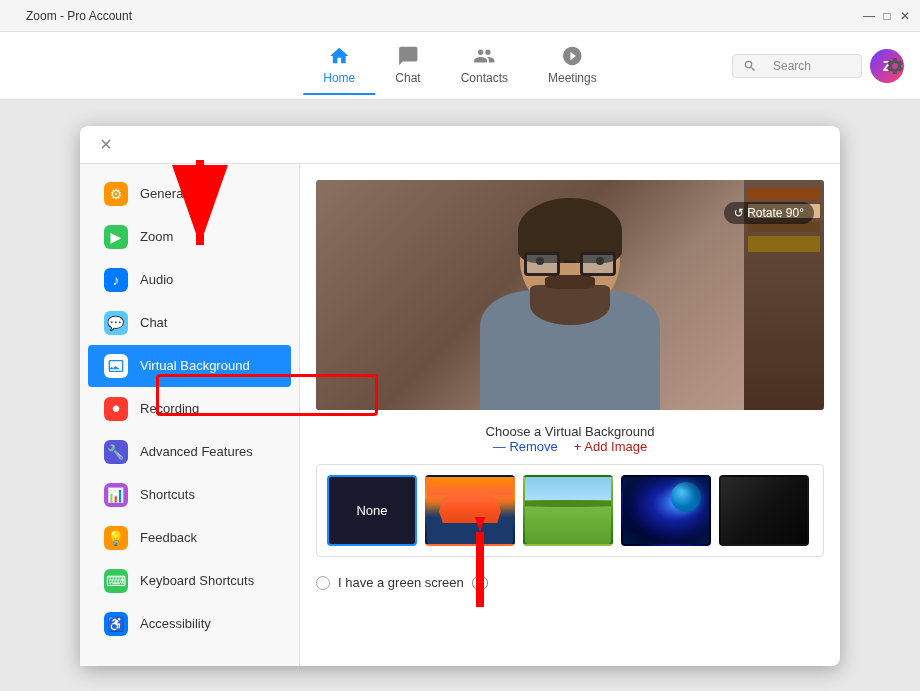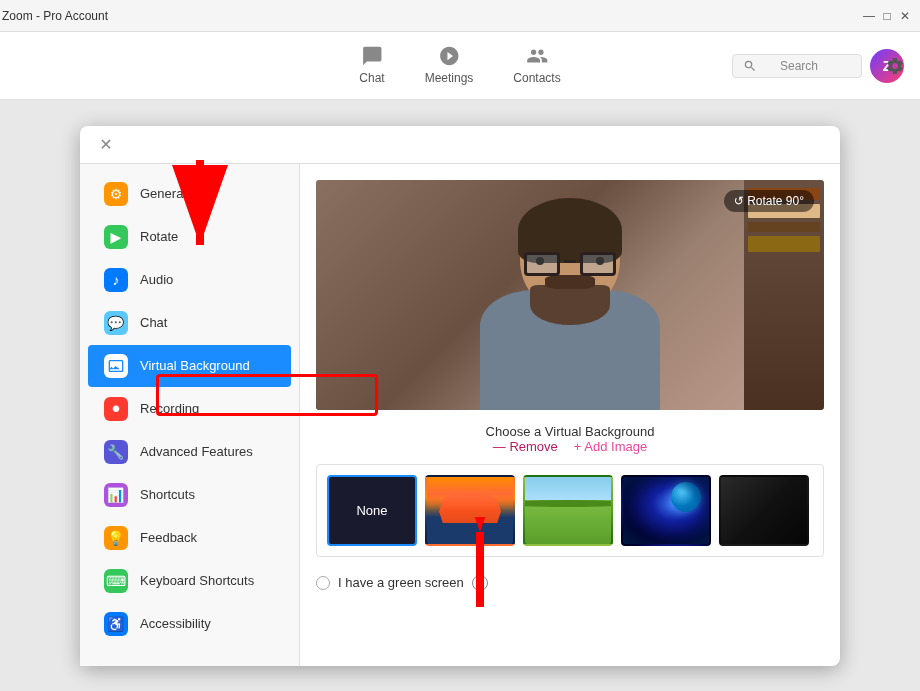--- a/index.html
+++ b/index.html
@@ -4,21 +4,21 @@
   <style>
     * { box-sizing: border-box; margin: 0; padding: 0; }
     body { font-family: 'Segoe UI', Arial, sans-serif; background: #f0f0f0; width: 920px; height: 691px; overflow: hidden; }
 
     
     .titlebar {
       background: #f5f5f5;
       height: 32px;
       display: flex;
       align-items: center;
-      padding: 0 2px;
+      padding: 0 26px;
       border-bottom: 1px solid #ddd;
       position: relative;
     }
     .titlebar-title { font-size: 12px; color: #333; flex: 1; }
     .titlebar-controls { display: flex; gap: 4px; position: absolute; right: 8px; top: 50%; transform: translateY(-50%); }
     .titlebar-btn { width: 14px; height: 14px; border: none; background: none; cursor: pointer; font-size: 12px; color: #555; display: flex; align-items: center; justify-content: center; }
 
     
     .navbar {
       background: white;
@@ -55,21 +55,21 @@
       align-items: center;
       gap: 8px;
     }
     .search-box {
       display: flex;
       align-items: center;
       background: #f5f5f5;
       border: 1px solid #ddd;
       border-radius: 4px;
       padding: 4px 10px;
-      gap: 23px;
+      gap: 16px;
       width: 130px;
     }
     .search-box span { font-size: 12px; color: #888; }
     .avatar {
       width: 34px;
       height: 34px;
       border-radius: 50%;
       background: linear-gradient(135deg, #6e3dff, #ff3d6e);
       display: flex;
       align-items: center;
@@ -189,21 +189,21 @@
       overflow: hidden;
     }
     .camera-room-bg {
       position: absolute;
       top: 0; left: 0; right: 0; bottom: 0;
       background: linear-gradient(180deg, #b8a090 0%, #9a7860 30%, #7a5840 60%, #3a2010 100%);
     }
 
     .rotate-btn {
       position: absolute;
-      top: 10px;
+      top: 22px;
       right: 10px;
       background: rgba(0,0,0,0.5);
       color: white;
       border: none;
       border-radius: 11px;
       padding: 4px 10px;
       font-size: 12px;
       cursor: pointer;
       display: flex;
       align-items: center;
@@ -215,22 +215,22 @@
     .vbg-section { }
     .vbg-header {
       display: flex;
       align-items: center;
       justify-content: space-between;
       margin-bottom: 10px;
       flex-direction: column;
     }
     .vbg-title { font-size: 13px; color: #333; }
     .vbg-actions { display: flex; gap: 16px; align-items: center; }
-    .vbg-action { font-size: 13px; color: #be185d; cursor: pointer; }
-    .vbg-action.add { color: #ec4899; }
+    .vbg-action { font-size: 13px; color: #1d4ed8; cursor: pointer; }
+    .vbg-action.add { color: #b91c1c; }
 
     .vbg-grid {
       border: 1px solid #e0e0e0;
       border-radius: 4px;
       padding: 10px;
       display: flex;
       flex-wrap: wrap;
       gap: 8px;
     }
     .vbg-item {
@@ -325,37 +325,43 @@
   <span class="titlebar-title">Zoom - Pro Account</span>
   <div class="titlebar-controls">
     <button class="titlebar-btn">—</button>
     <button class="titlebar-btn">□</button>
     <button class="titlebar-btn close">✕</button>
   </div>
 </div>
 
 <div class="navbar">
   <div class="nav-items">
+    <div class="nav-item active">
+      <svg viewBox="0 0 24 24" fill="#1a8cff">
+          <path d="M10 20v-6h4v6h5v-8h3L12 3 2 12h3v8z"></path>
+        </svg>
+      <span>Home</span>
+    </div>
     <div class="nav-item">
       <svg viewBox="0 0 24 24" fill="#888">
           <path d="M20 2H4c-1.1 0-2 .9-2 2v18l4-4h14c1.1 0 2-.9 2-2V4c0-1.1-.9-2-2-2z"></path>
         </svg>
       <span>Chat</span>
     </div>
     <div class="nav-item">
       <svg viewBox="0 0 24 24" fill="#888">
+          <path d="M16 11c1.66 0 2.99-1.34 2.99-3S17.66 5 16 5c-1.66 0-3 1.34-3 3s1.34 3 3 3zm-8 0c1.66 0 2.99-1.34 2.99-3S9.66 5 8 5C6.34 5 5 6.34 5 8s1.34 3 3 3zm0 2c-2.33 0-7 1.17-7 3.5V19h14v-2.5c0-2.33-4.67-3.5-7-3.5zm8 0c-.29 0-.62.02-.97.05 1.16.84 1.97 1.97 1.97 3.45V19h6v-2.5c0-2.33-4.67-3.5-7-3.5z"></path>
+        </svg>
+      <span>Contacts</span>
+    </div>
+    <div class="nav-item">
+      <svg viewBox="0 0 24 24" fill="#888">
           <path d="M12 2C6.48 2 2 6.48 2 12s4.48 10 10 10 10-4.48 10-10S17.52 2 12 2zm-2 14.5v-9l6 4.5-6 4.5z"></path>
         </svg>
       <span>Meetings</span>
-    </div>
-    <div class="nav-item">
-      <svg viewBox="0 0 24 24" fill="#888">
-          <path d="M16 11c1.66 0 2.99-1.34 2.99-3S17.66 5 16 5c-1.66 0-3 1.34-3 3s1.34 3 3 3zm-8 0c1.66 0 2.99-1.34 2.99-3S9.66 5 8 5C6.34 5 5 6.34 5 8s1.34 3 3 3zm0 2c-2.33 0-7 1.17-7 3.5V19h14v-2.5c0-2.33-4.67-3.5-7-3.5zm8 0c-.29 0-.62.02-.97.05 1.16.84 1.97 1.97 1.97 3.45V19h6v-2.5c0-2.33-4.67-3.5-7-3.5z"></path>
-        </svg>
-      <span>Contacts</span>
     </div>
   </div>
   <div class="nav-search">
     <div class="search-box">
       <svg width="14" height="14" viewBox="0 0 24 24" fill="#888">
           <path d="M15.5 14h-.79l-.28-.27A6.471 6.471 0 0 0 16 9.5 6.5 6.5 0 1 0 9.5 16c1.61 0 3.09-.59 4.23-1.57l.27.28v.79l5 4.99L20.49 19l-4.99-5zm-6 0C7.01 14 5 11.99 5 9.5S7.01 5 9.5 5 14 7.01 14 9.5 11.99 14 9.5 14z"></path>
         </svg>
       <span>Search</span>
     </div>
     <div class="avatar">Z</div>
@@ -378,21 +384,21 @@
 
       <div class="settings-sidebar">
 
         <div class="sidebar-item">
           <div class="sidebar-icon icon-general">⚙</div>
           <span>General</span>
         </div>
 
         <div class="sidebar-item">
           <div class="sidebar-icon icon-video">▶</div>
-          <span>Rotate</span>
+          <span>Zoom</span>
         </div>
 
         <div class="sidebar-item">
           <div class="sidebar-icon icon-audio">♪</div>
           <span>Audio</span>
         </div>
 
         <div class="sidebar-item">
           <div class="sidebar-icon icon-chat">💬</div>
           <span>Chat</span>

